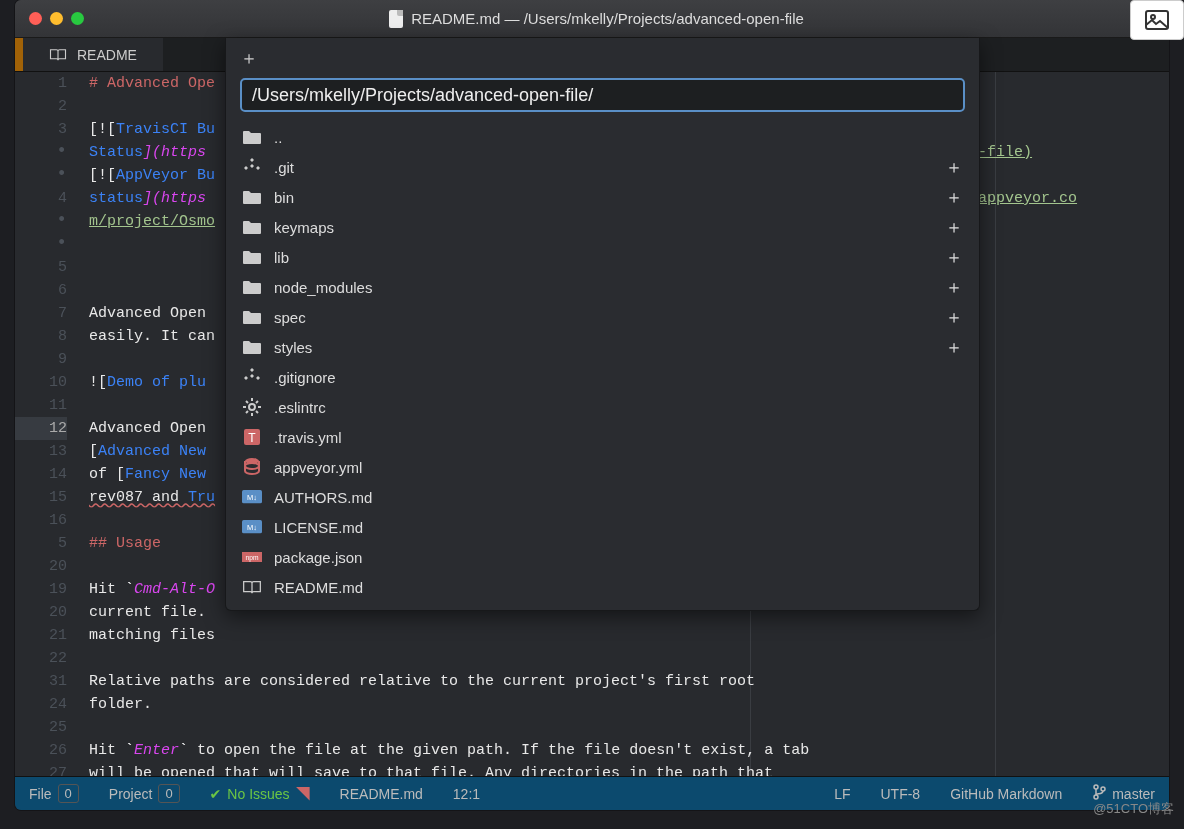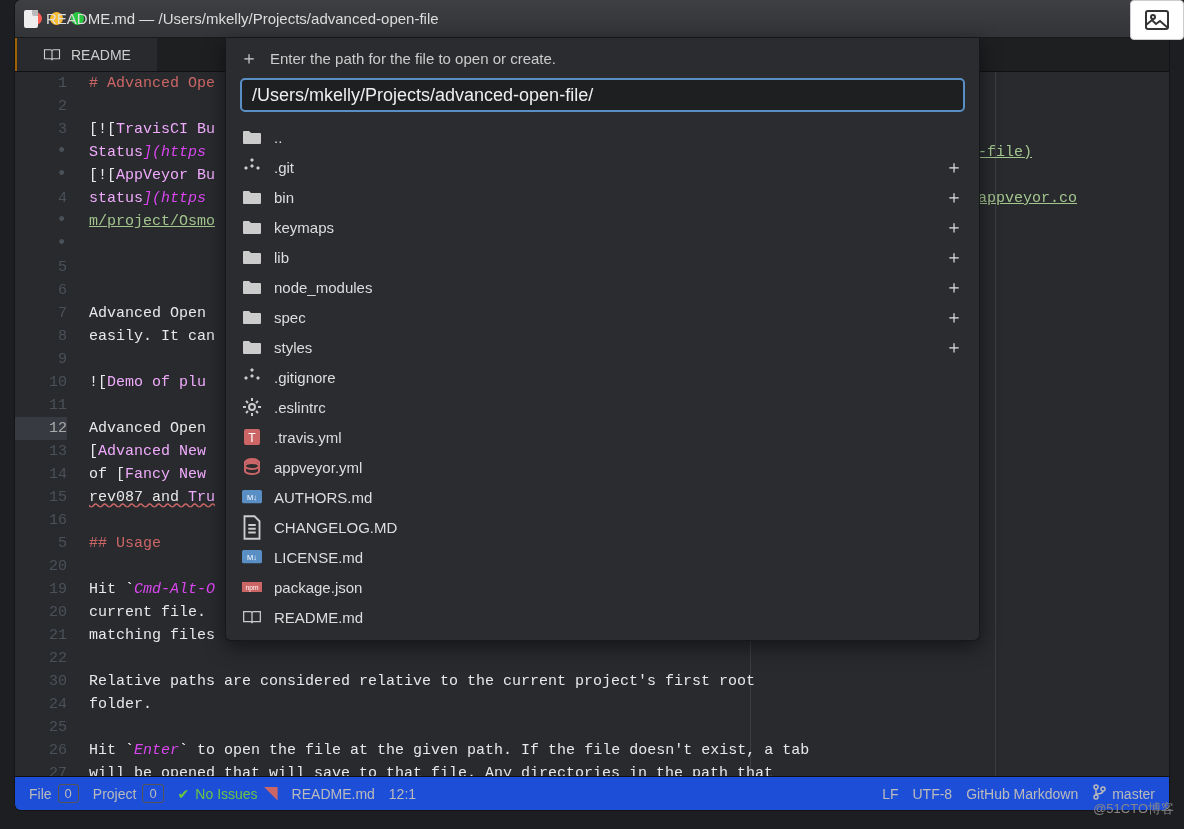--- a/index.html
+++ b/index.html
@@ -31,48 +31,48 @@
   border-bottom: 1px solid #1a1a1a;
 }
 .traffic { display: flex; gap: 8px; padding-left: 14px; }
 .traffic span { width: 13px; height: 13px; border-radius: 50%; display: block; }
 .tl-close { background: #ff5f57; }
 .tl-min { background: #ffbd2e; }
 .tl-max { background: #28c940; }
 .titlebar-title {
   position: absolute; left: 0; right: 0; text-align: center;
   font-family: -apple-system, sans-serif; font-size: 15px; color: #ddd;
-  display: flex; justify-content: flex-start; align-items: center; gap: 8px;
+  display: flex; justify-content: center; align-items: center; gap: 8px;
   pointer-events: none;
   margin-left: 9px;
 }
 .file-glyph { width: 14px; height: 18px; background: #eee; border-radius: 2px; display:inline-block; position:relative;}
 .file-glyph::after{content:"";position:absolute;top:0;right:0;width:6px;height:6px;background:#bbb;border-bottom-left-radius:2px;}
 .tabs { height: 34px; background: #1d1f21; display: flex; align-items: stretch; border-bottom: 1px solid #111;}
-.tab { display: flex; align-items: center; padding: 0 26px; gap: 10px; color: #ccc; font-family:-apple-system,sans-serif; font-size:14px; border-left:2px solid #a16207; background:#282a2e;}
+.tab { display: flex; align-items: center; padding: 0 26px; gap: 10px; color: #ccc; font-family:-apple-system,sans-serif; font-size:14px; border-left:8px solid #a16207; background:#282a2e;}
 .book-icon{width:18px;height:14px;display:inline-block;}
 .book-icon svg{width:100%;height:100%;stroke:#ccc;fill:none;stroke-width:1.5;}
 .editor {
   position: relative; height: 704px; overflow: hidden;
   background: #282a2e;
 }
 .gutter {
   position: absolute; left: 0; top: 0; width: 62px; text-align: right;
   padding-right: 10px; color: #4b5159; font-size: 15px; line-height: 23px;
 }
 .gutter div{height:23px;}
 .gutter .dot{color:#4b5159;font-size:18px;line-height:20px;}
 .code {
   position: absolute; left: 74px; top: 0; right: 0;
   font-size: 15px; line-height: 23px; white-space: pre;
 }
 .code .ln{height:23px;}
 .c-orange{color:#d946ef;font-style:italic;}
 .c-red{color:#cc6666;}
-.c-blue{color:#f0abfc;}
+.c-blue{color:#3b82f6;}
 .c-link{color:#a3c58e;text-decoration:underline;}
 .c-text{color:#e8e8e8;}
 .c-white{color:#fff;}
 .squiggle{text-decoration: underline wavy #cc6666;}
 .ruler{position:absolute;top:0;bottom:0;width:1px;background:#3a3d42;left:735px;}
 .ruler2{position:absolute;top:0;bottom:0;width:1px;background:#3a3d42;left:980px;}
 
 .overlay {
   position: absolute; top: 38px; left: 210px; width: 755px;
   background: #2a2c30; border: 1px solid #17181a; border-top:none;
@@ -96,23 +96,23 @@
 .file-list{padding: 0 0 8px 0;}
 .file-row{
   display:flex; align-items:center; height:30px; padding: 0 16px;
   font-family:-apple-system,sans-serif; font-size:15px; color:#ddd; gap:12px;
 }
 .fr-icon{width:20px;height:18px;display:flex;align-items:center;justify-content:center;}
 .fr-add{margin-left:auto;color:#ddd;font-size:18px;}
 
 .statusbar {
   position: absolute; bottom: 0; left: 0; right: 0; height: 34px;
-  background: #1d4ed8; border-top: 1px solid #111;
+  background: #0c4a6e; border-top: 1px solid #111;
   display: flex; align-items: center; font-family:-apple-system,sans-serif;
-  font-size: 14px; color: #bbb; padding: 0 14px; gap: 14px;
+  font-size: 14px; color: #bbb; padding: 0 14px; gap: 30px;
 }
 .statusbar .seg{display:flex;align-items:center;gap:6px;}
 .statusbar .box{border:1px solid #555;border-radius:3px;padding:1px 6px;font-size:13px;}
 .statusbar .spacer{flex:1;}
 .check{color:#6cc644;}
 .square{width:14px;height:14px;background:#cc6666;display:inline-block;transform:rotate(0);clip-path:polygon(0 0,100% 0,100% 100%);}
 .branch{display:inline-block;}
 .watermark{position:absolute;right:10px;bottom:11px;color:#888;font-size:13px;font-family:-apple-system,sans-serif;}
 
 .ext-tab{
@@ -172,21 +172,21 @@
         <div>13</div>
         <div>14</div>
         <div>15</div>
         <div>16</div>
         <div>5</div>
         <div>20</div>
         <div>19</div>
         <div>20</div>
         <div>21</div>
         <div>22</div>
-        <div>30</div>
+        <div>31</div>
         <div>24</div>
         <div>25</div>
         <div>26</div>
         <div>27</div>
       </div>
     <div class="code" id="codearea"><div class="ln"><span class="c-red"># Advanced Ope</span></div><div class="ln"></div><div class="ln"><span class="c-text">[![</span><span class="c-blue">TravisCI Bu</span></div><div class="ln"><span class="c-blue">Status</span><span class="c-orange">](https </span><span style="margin-left:700px"></span><span class="c-link">ed-open-file)</span></div><div class="ln"><span class="c-text">[![</span><span class="c-blue">AppVeyor Bu</span></div><div class="ln"><span class="c-blue">status</span><span class="c-orange">](https </span><span style="margin-left:700px"></span><span class="c-link">s://ci.appveyor.co</span></div><div class="ln"><span class="c-link">m/project/Osmo</span></div><div class="ln"></div><div class="ln"></div><div class="ln"></div><div class="ln"><span class="c-text">Advanced Open </span></div><div class="ln"><span class="c-text">easily. It can</span></div><div class="ln"></div><div class="ln"><span class="c-text">![</span><span class="c-blue">Demo of plu</span></div><div class="ln"></div><div class="ln"><span class="c-text">Advanced Open </span></div><div class="ln"><span class="c-text">[</span><span class="c-blue">Advanced New </span></div><div class="ln"><span class="c-text">of [</span><span class="c-blue">Fancy New </span></div><div class="ln"><span class="c-text squiggle">rev087 and </span><span class="c-blue squiggle">Tru</span></div><div class="ln"></div><div class="ln"><span class="c-red">## Usage</span></div><div class="ln"></div><div class="ln"><span class="c-text">Hit </span><span class="c-white">`</span><span class="c-orange">Cmd-Alt-O</span></div><div class="ln"><span class="c-text">current file. </span></div><div class="ln"><span class="c-text">matching files</span></div><div class="ln"></div><div class="ln"><span class="c-text">Relative paths are considered relative to the current project's first root</span></div><div class="ln"><span class="c-text">folder.</span></div><div class="ln"></div><div class="ln"><span class="c-text">Hit </span><span class="c-white">`</span><span class="c-orange">Enter</span><span class="c-white">`</span><span class="c-text"> to open the file at the given path. If the file doesn't exist, a tab</span></div><div class="ln"><span class="c-text">will be opened that will save to that file. Any directories in the path that</span></div></div>
   </div>
 
   <div class="statusbar">
     <span class="seg">
@@ -217,21 +217,20 @@
             <path d="M4 5v6 M11 7c0 4-7 2-7 4"></path>
           </svg>
       </span>
       <span>master</span>
     </span>
   </div>
 
   <div class="overlay">
     <div class="overlay-head">
       <span class="plus-sm">＋</span>
-      <span>Enter the path for the file to open or create.</span>
     </div>
     <div class="overlay-input">
       <input type="text" value="/Users/mkelly/Projects/advanced-open-file/" style="">
     </div>
     <div class="file-list" id="filelist">
         <div class="file-row">
           <span class="fr-icon">
             <svg viewBox="0 0 20 16" fill="#ccc">
               <path d="M1 3 a1 1 0 0 1 1-1 h5 l2 2 h9 a1 1 0 0 1 1 1 v9 a1 1 0 0 1 -1 1 h-16 a1 1 0 0 1 -1 -1z"></path>
             </svg>
@@ -338,29 +337,20 @@
           <span>appveyor.yml</span>
         </div>
         <div class="file-row">
           <span class="fr-icon">
             <svg viewBox="0 0 24 16">
               <rect x="0" y="0" width="24" height="16" rx="2" fill="#5a8fc6"></rect>
               <text x="12" y="12" text-anchor="middle" fill="#fff" font-size="9" font-family="sans-serif">M↓</text>
             </svg>
           </span>
           <span>AUTHORS.md</span>
-        </div>
-        <div class="file-row">
-          <span class="fr-icon">
-            <svg viewBox="0 0 16 20" fill="none" stroke="#ccc" stroke-width="1.5">
-              <path d="M2 1 h8 l4 4 v14 h-12z"></path>
-              <path d="M5 8h6M5 11h6M5 14h6"></path>
-            </svg>
-          </span>
-          <span>CHANGELOG.MD</span>
         </div>
         <div class="file-row">
           <span class="fr-icon">
             <svg viewBox="0 0 24 16">
               <rect x="0" y="0" width="24" height="16" rx="2" fill="#5a8fc6"></rect>
               <text x="12" y="12" text-anchor="middle" fill="#fff" font-size="9" font-family="sans-serif">M↓</text>
             </svg>
           </span>
           <span>LICENSE.md</span>
         </div>

